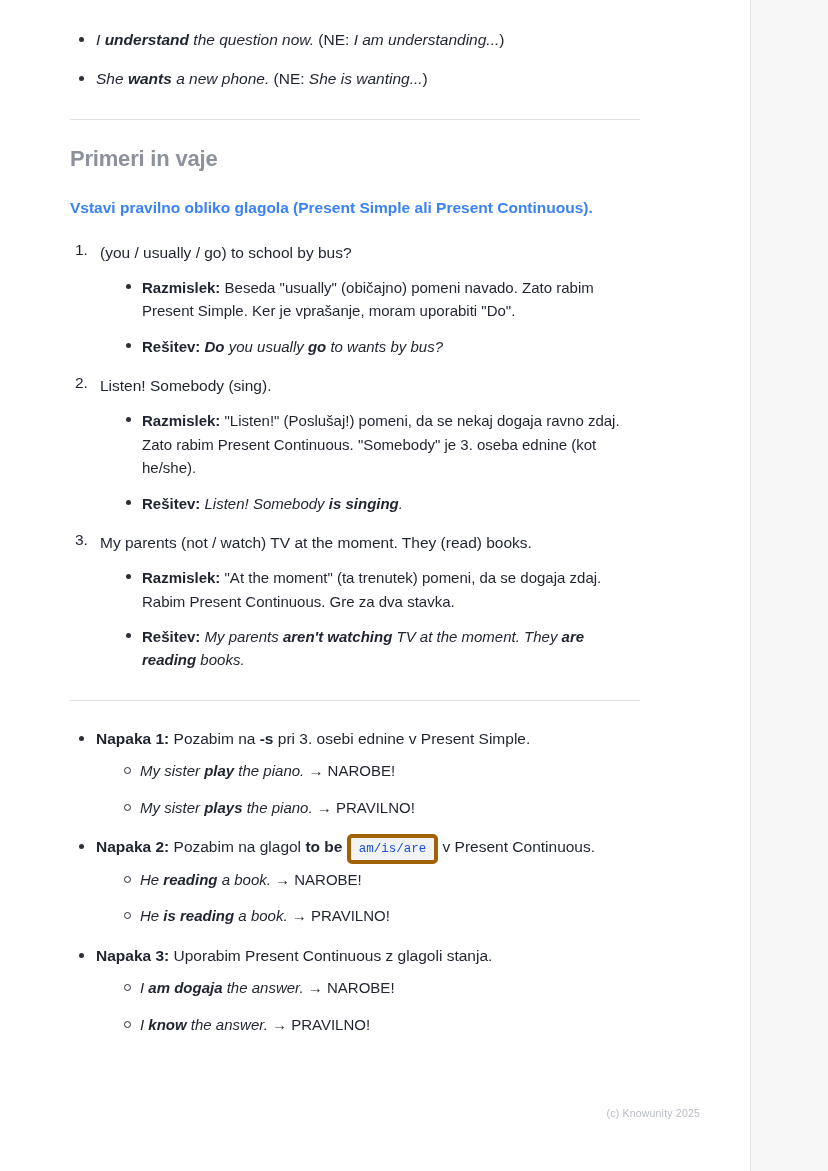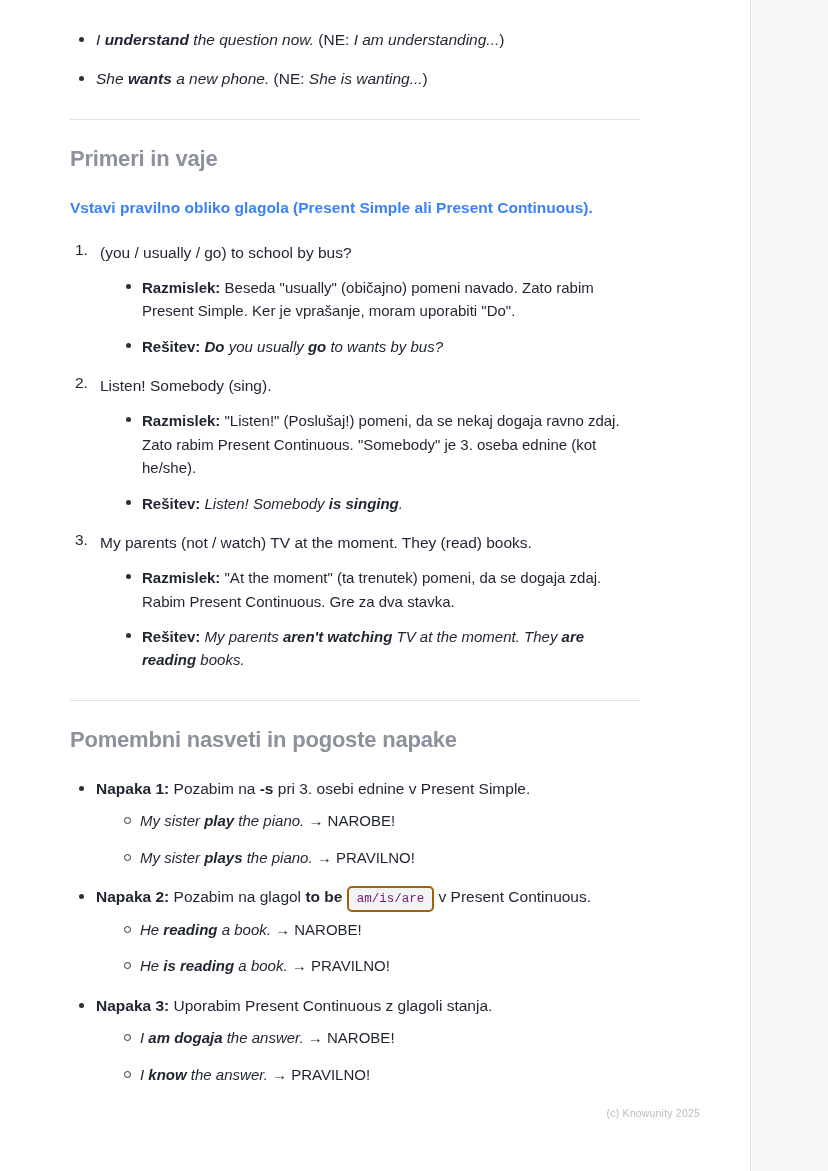--- a/index.html
+++ b/index.html
@@ -165,24 +165,24 @@
   }
 
   b, .b { font-weight: 700; }
   i, .i { font-style: italic; }
   .bi { font-weight: 700; font-style: italic; }
 
   code.inline {
     font-family: "Liberation Mono", monospace;
     font-size: 12.5px;
     background: #f2f3f5;
-    border: 2px solid #a16207;
+    border: 4px solid #a16207;
     border-radius: 5px;
     padding: 4px 8px;
-    color: #701a75;
+    color: #1d4ed8;
     white-space: nowrap;
   }
   .mistake-line { font-size: 15.5px; line-height: 1.5; }
 </style>
 </head>
 <body>
 
 <div class="page">
 
   <div class="right-rail"></div>
@@ -248,21 +248,20 @@
             <b>Rešitev:</b>
             <span class="i">My parents </span><span class="bi">aren't watching</span><span class="i"> TV at the moment. They </span><span class="bi">are reading</span><span class="i"> books.</span>
           </li>
         </ul>
       </li>
 
     </ol>
 
     <hr class="hr">
 
-    <h2 class="section">Pomembni nasveti in pogoste napake</h2>
 
     <ul class="bullets">
 
       <li>
         <div class="mistake-line">
           <b>Napaka 1:</b><span> Pozabim na </span><b>-s</b><span> pri 3. osebi ednine v Present Simple.</span>
         </div>
         <ul class="hollow">
           <li>
             <span class="i">My sister </span><span class="bi">play</span><span class="i"> the piano.</span>

